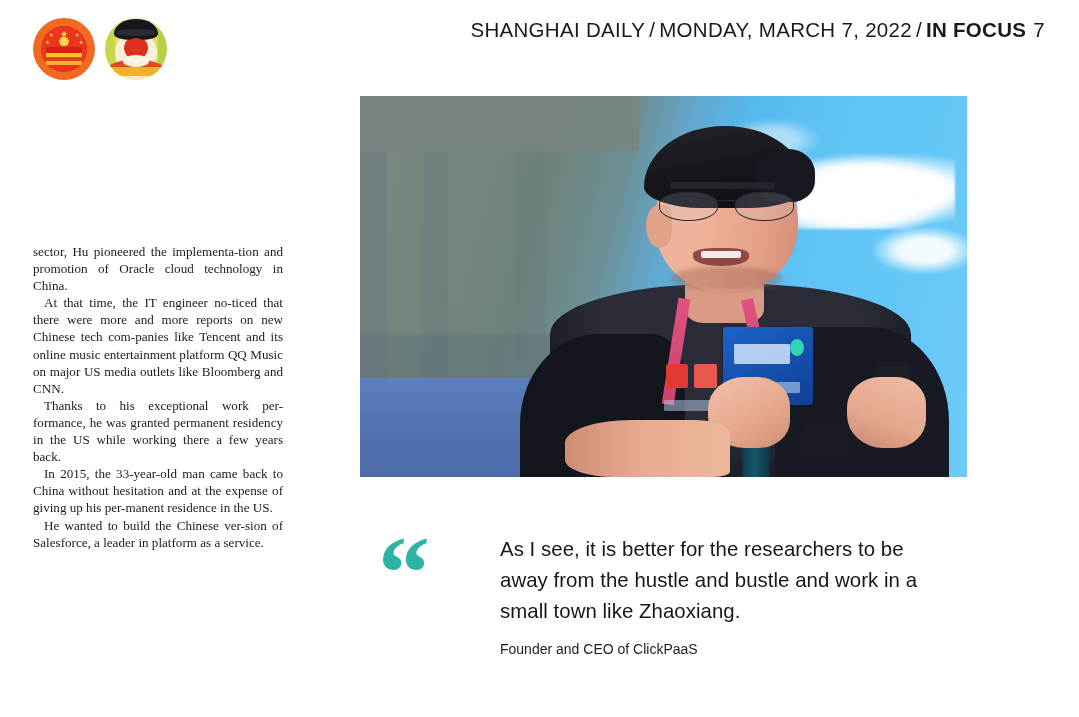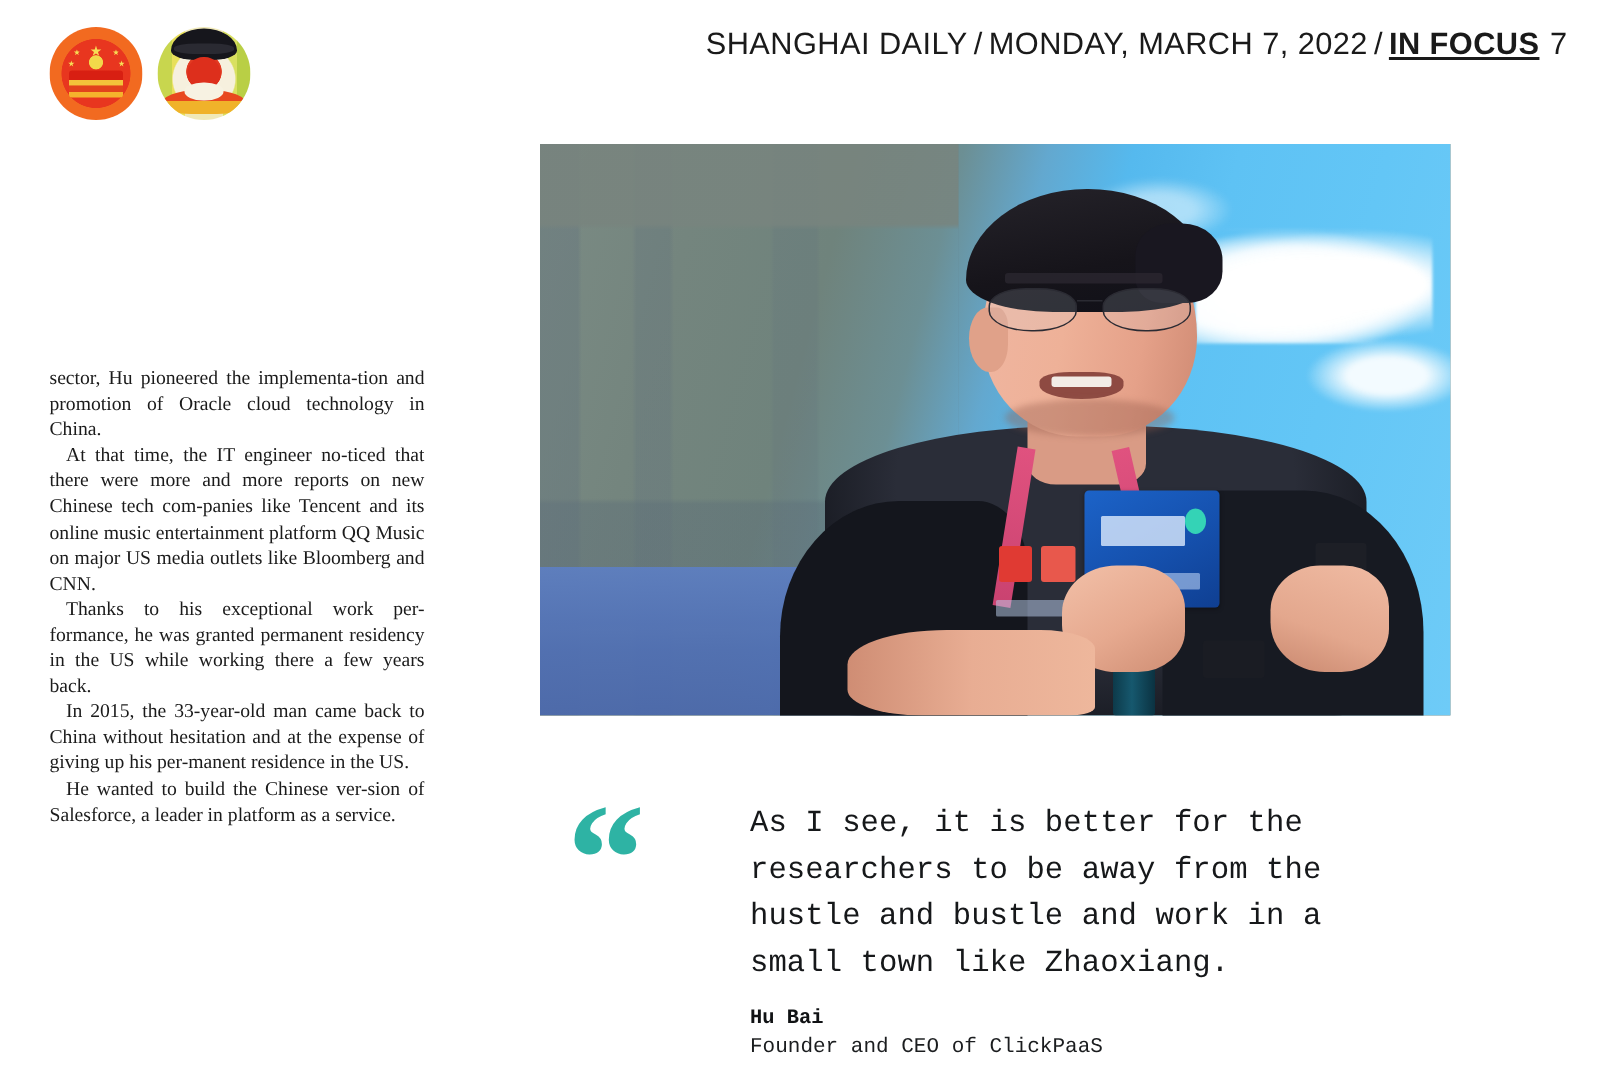--- a/index.html
+++ b/index.html
@@ -130,21 +130,21 @@
   #masthead-line {
     position: absolute;
     right: 34px;
     top: 18px;
     font-size: 20.5px;
     letter-spacing: 0.3px;
     color: #1a1a1a;
     white-space: nowrap;
     font-weight: 400;
   }
-  #masthead-line .mh-strong { font-weight: 700; text-decoration: underline; }
+  #masthead-line .mh-strong { font-weight: 700; }
   #masthead-line .mh-page { font-weight: 400; margin-left: 7px; }
   #masthead-line .mh-sep { margin: 0 4px; }
 
   
   #article-column {
     position: absolute;
     left: 33px;
     top: 243px;
     width: 250px;
     height: 459px;
@@ -386,21 +386,20 @@
     top: 2px;
     font-family: "Liberation Serif", serif;
     font-size: 104px;
     line-height: 74px;
     color: #2eb3a4;
     font-weight: 700;
     user-select: none;
   }
   #quote-body {
     margin-left: 122px;
-    font-family: Liberation Mono, monospace;
   }
   #quote-text {
     font-size: 20.4px;
     line-height: 31px;
     color: #16181a;
     font-weight: 400;
     letter-spacing: 0.05px;
   }
   #quote-attrib {
     margin-top: 13px;
@@ -493,17 +492,16 @@
     <div class="pr-hand-r"></div>
     <div class="pr-watch"></div>
   </div>
 </div>
 
 <div id="pullquote">
   <div id="quote-mark">“</div>
   <div id="quote-body">
     <div id="quote-text">As I see, it is better for the researchers to be away from the hustle and bustle and work in a small town like Zhaoxiang.</div>
     <div id="quote-attrib">
-      <div id="quote-name">Hu Bai</div>
       <div id="quote-role">Founder and CEO of ClickPaaS</div>
     </div>
   </div>
 </div>
 
 </body></html>

